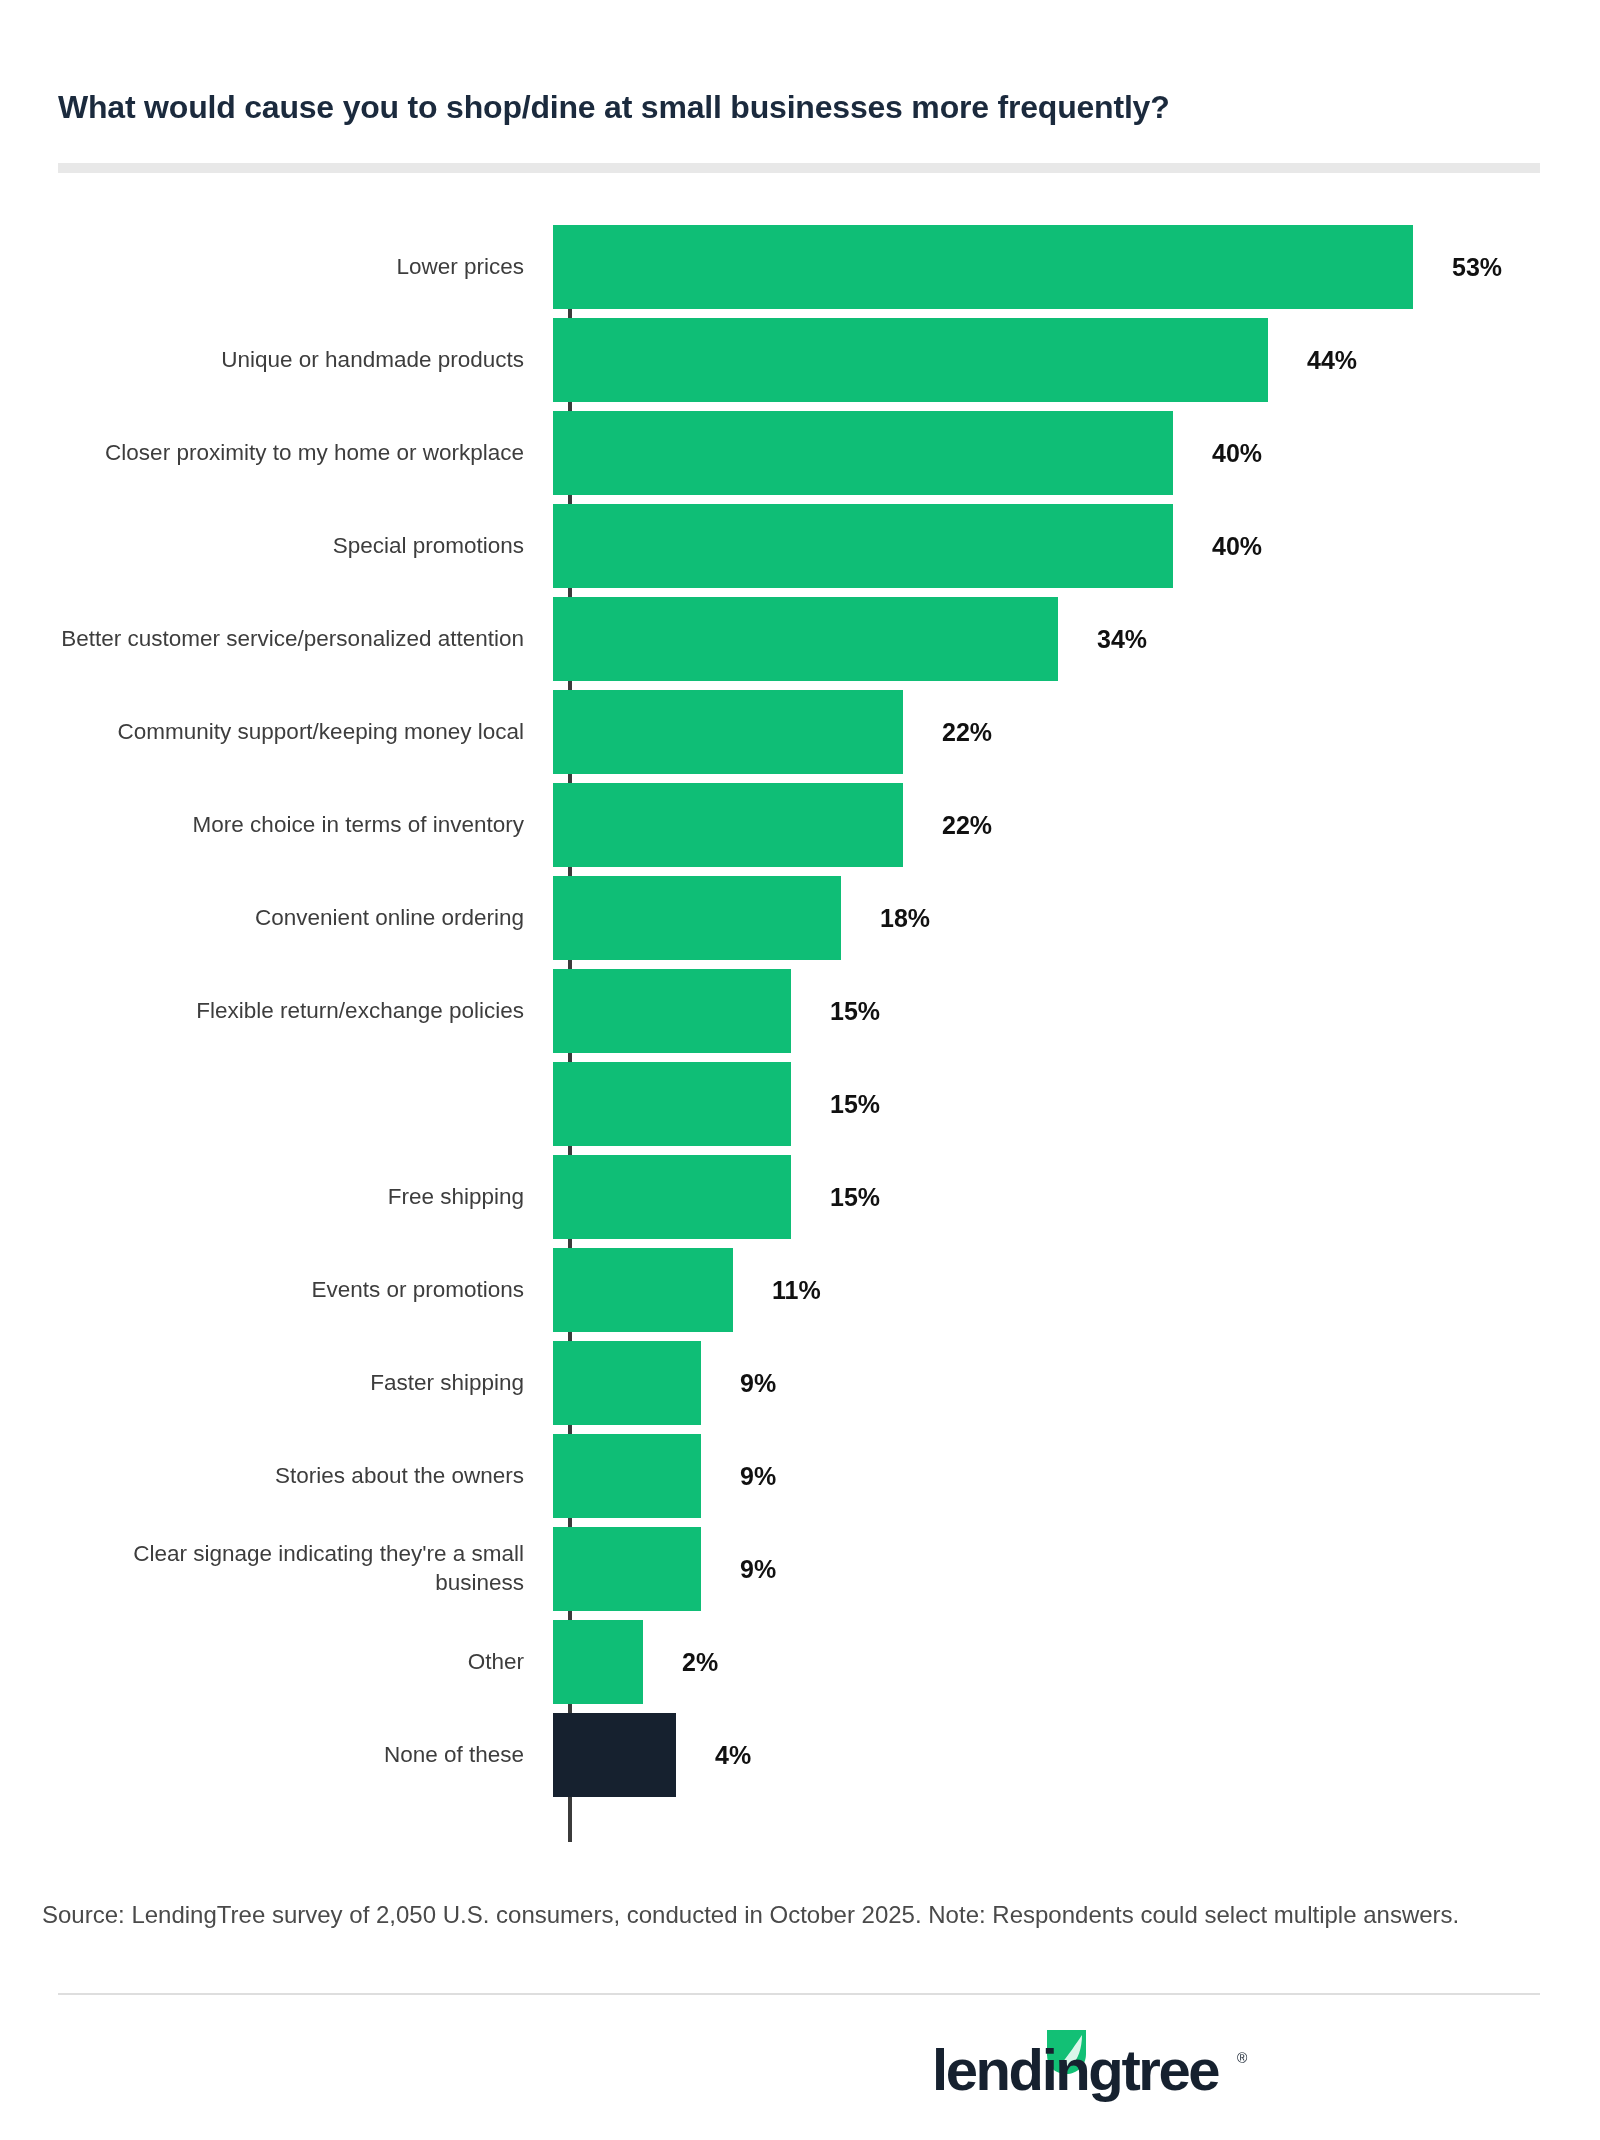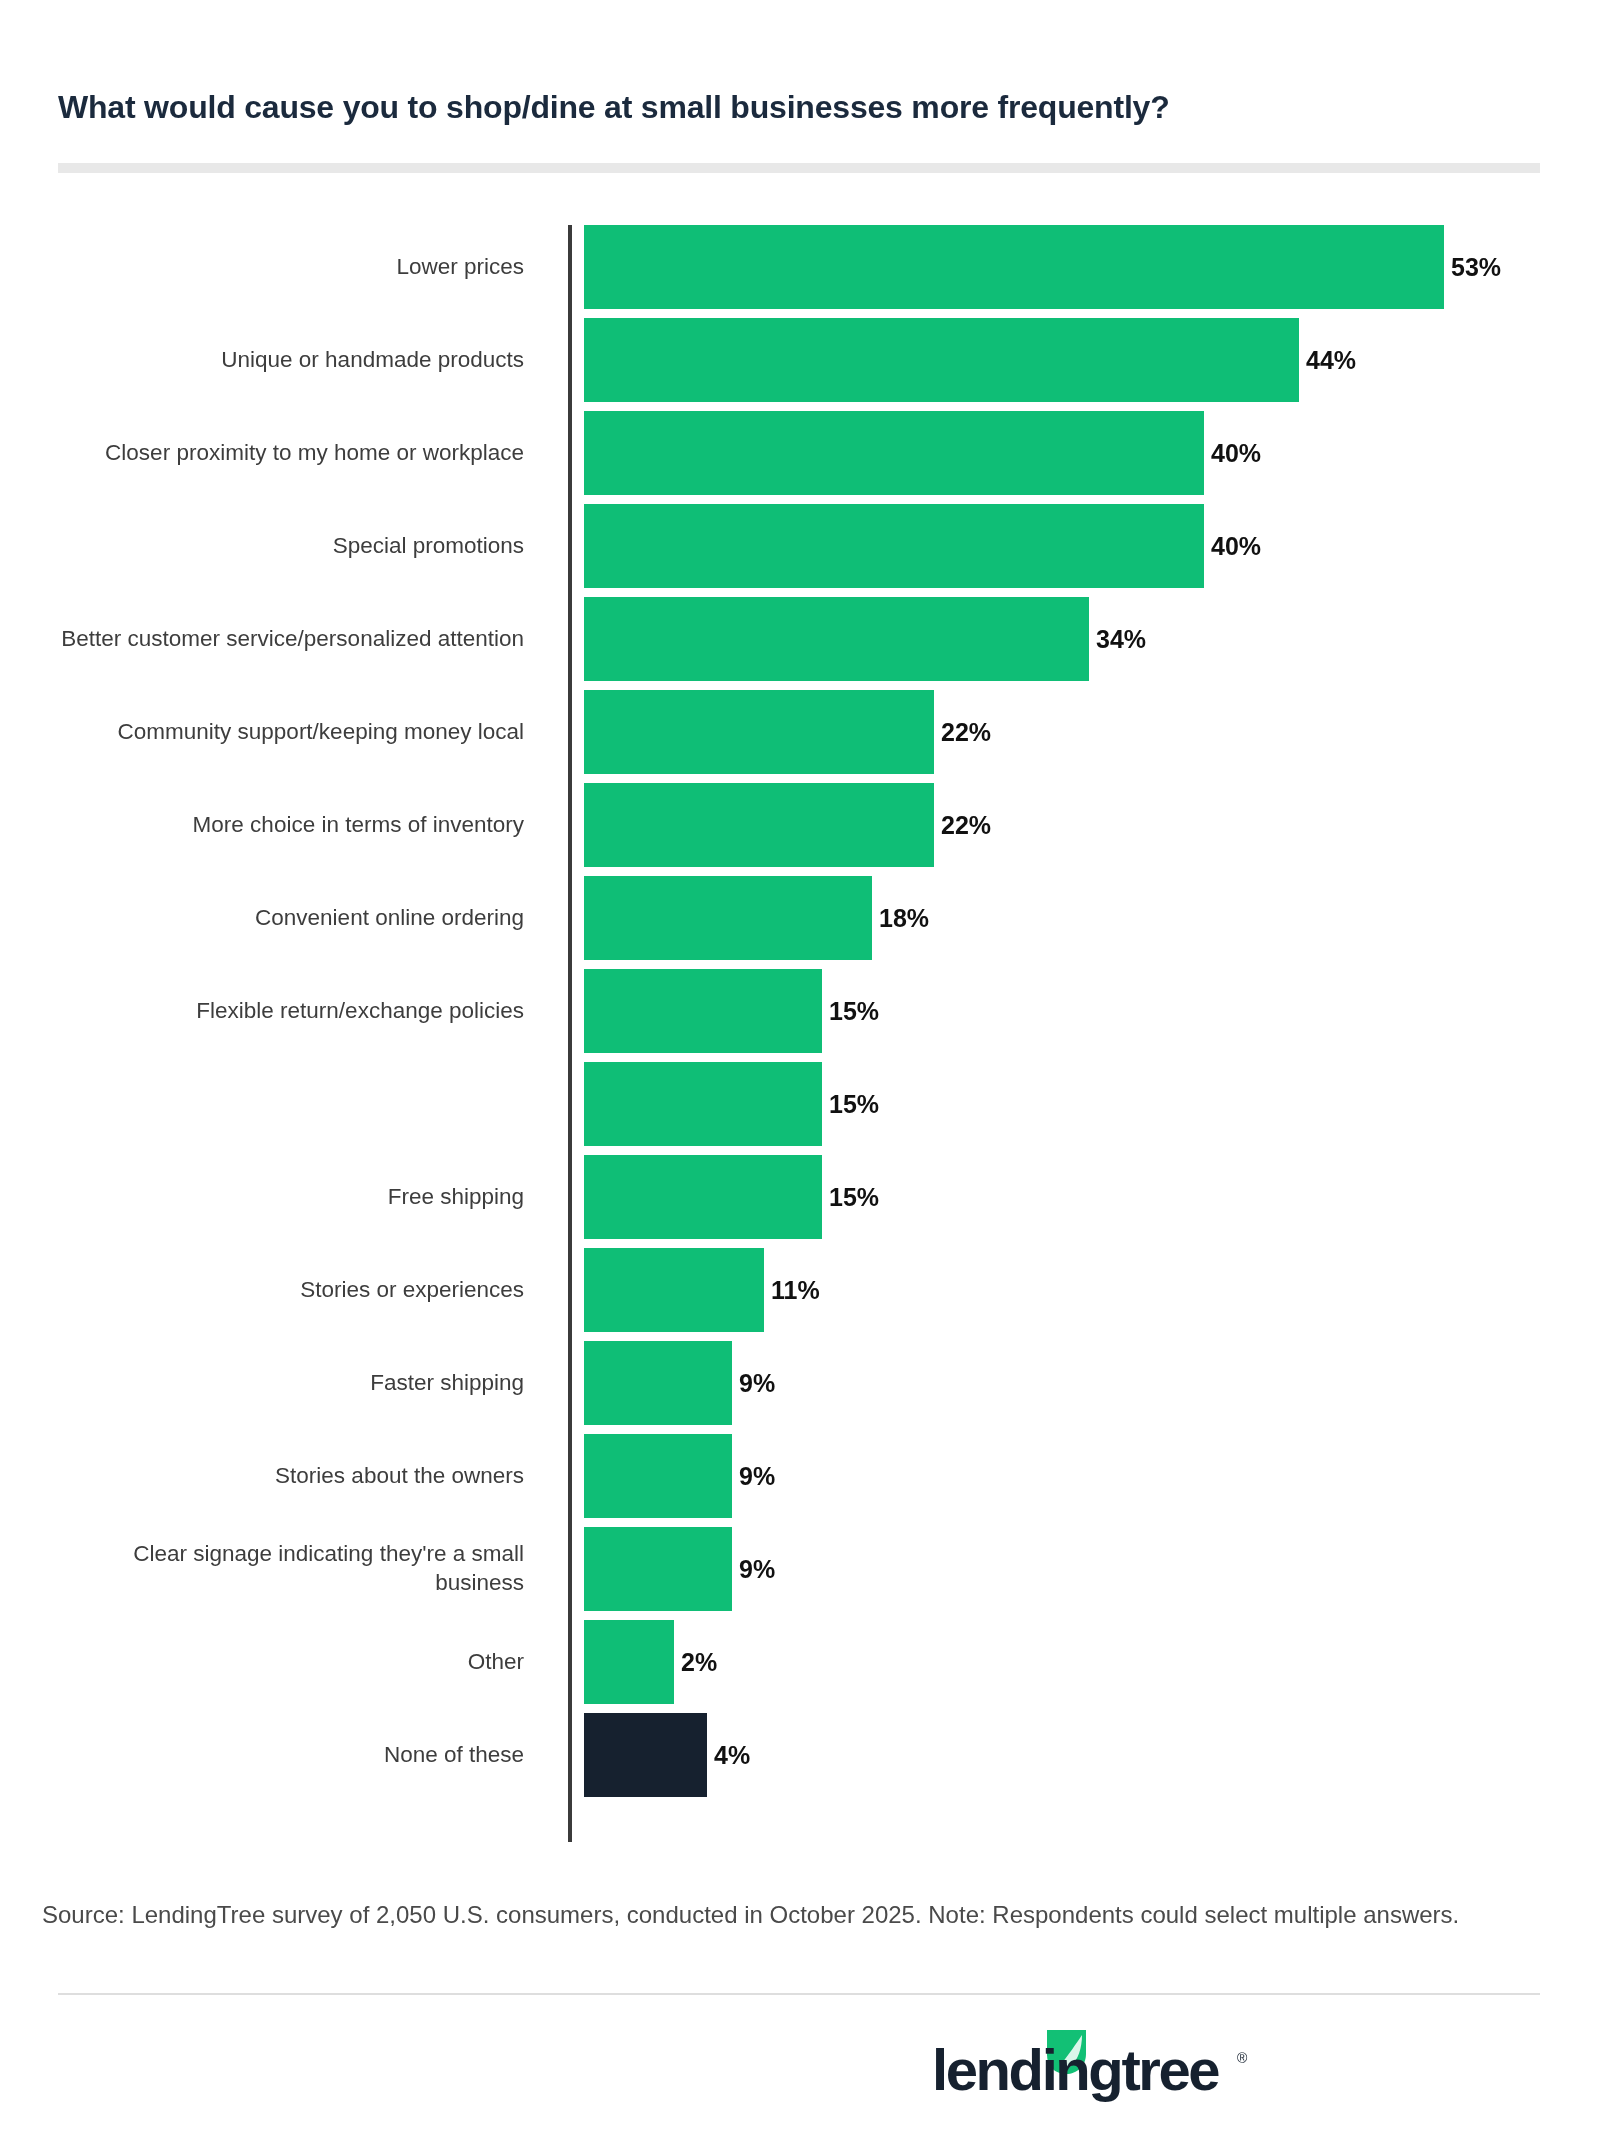--- a/index.html
+++ b/index.html
@@ -58,25 +58,26 @@
     align-items:center;
     justify-content:flex-end;
     text-align:right;
     font-size:22.5px;
     color:#3d3d3d;
     line-height:1.28;
     padding-right:16px;
   }
   .bar-wrap {
     position:absolute;
-    left:514px;
+    left:483px;
     top:0;
     height:84px;
     display:flex;
     align-items:center;
+    gap:32px;
   }
   .bar {
     height:84px;
     background:#0fbe76;
   }
   .bar.dark { background:#16212f; }
   .bar-value {
     font-size:25px;
     font-weight:700;
     color:#111111;
@@ -190,21 +191,21 @@
           </div>
         </div>
         <div class="row">
           <div class="row-label">Free shipping</div>
           <div class="bar-wrap">
             <div class="bar" style="width: 238px; background: rgb(15, 190, 118);"></div>
             <div class="bar-value">15%</div>
           </div>
         </div>
         <div class="row">
-          <div class="row-label">Stories or experiences</div>
+          <div class="row-label">Events or promotions</div>
           <div class="bar-wrap">
             <div class="bar" style="width: 180px; background: rgb(15, 190, 118);"></div>
             <div class="bar-value">11%</div>
           </div>
         </div>
         <div class="row">
           <div class="row-label">Faster shipping</div>
           <div class="bar-wrap">
             <div class="bar" style="width: 148px; background: rgb(15, 190, 118);"></div>
             <div class="bar-value">9%</div>

